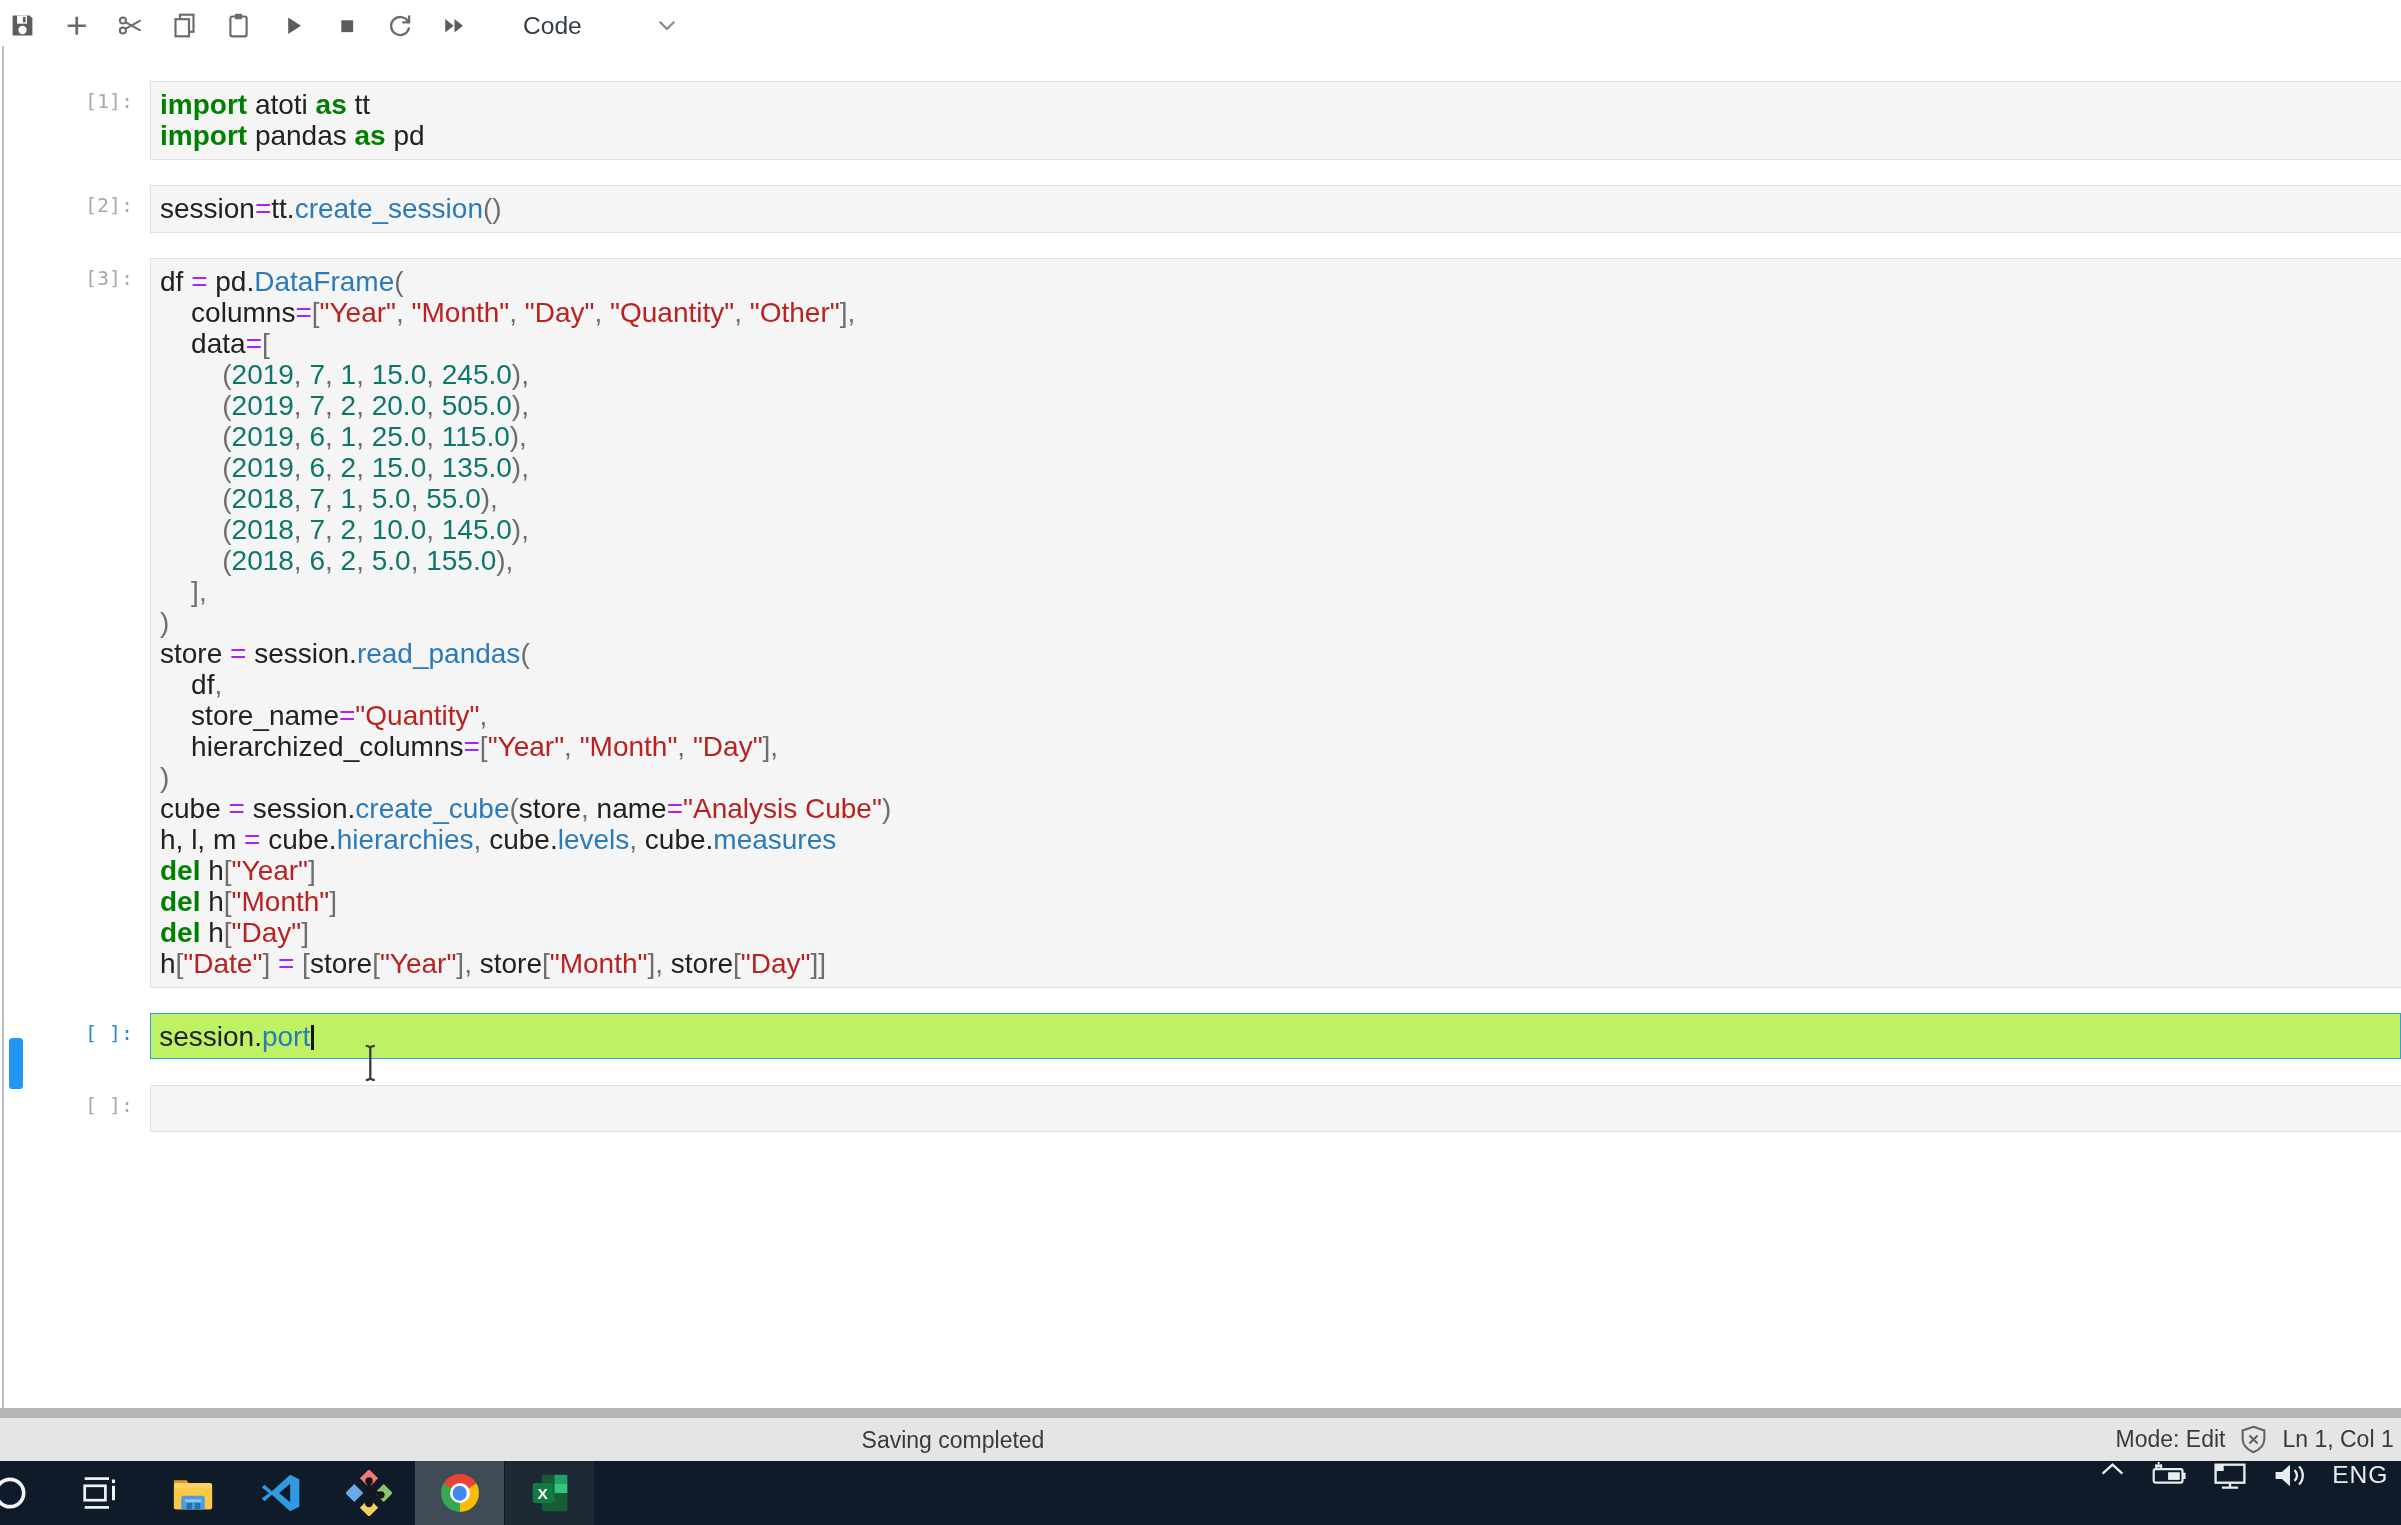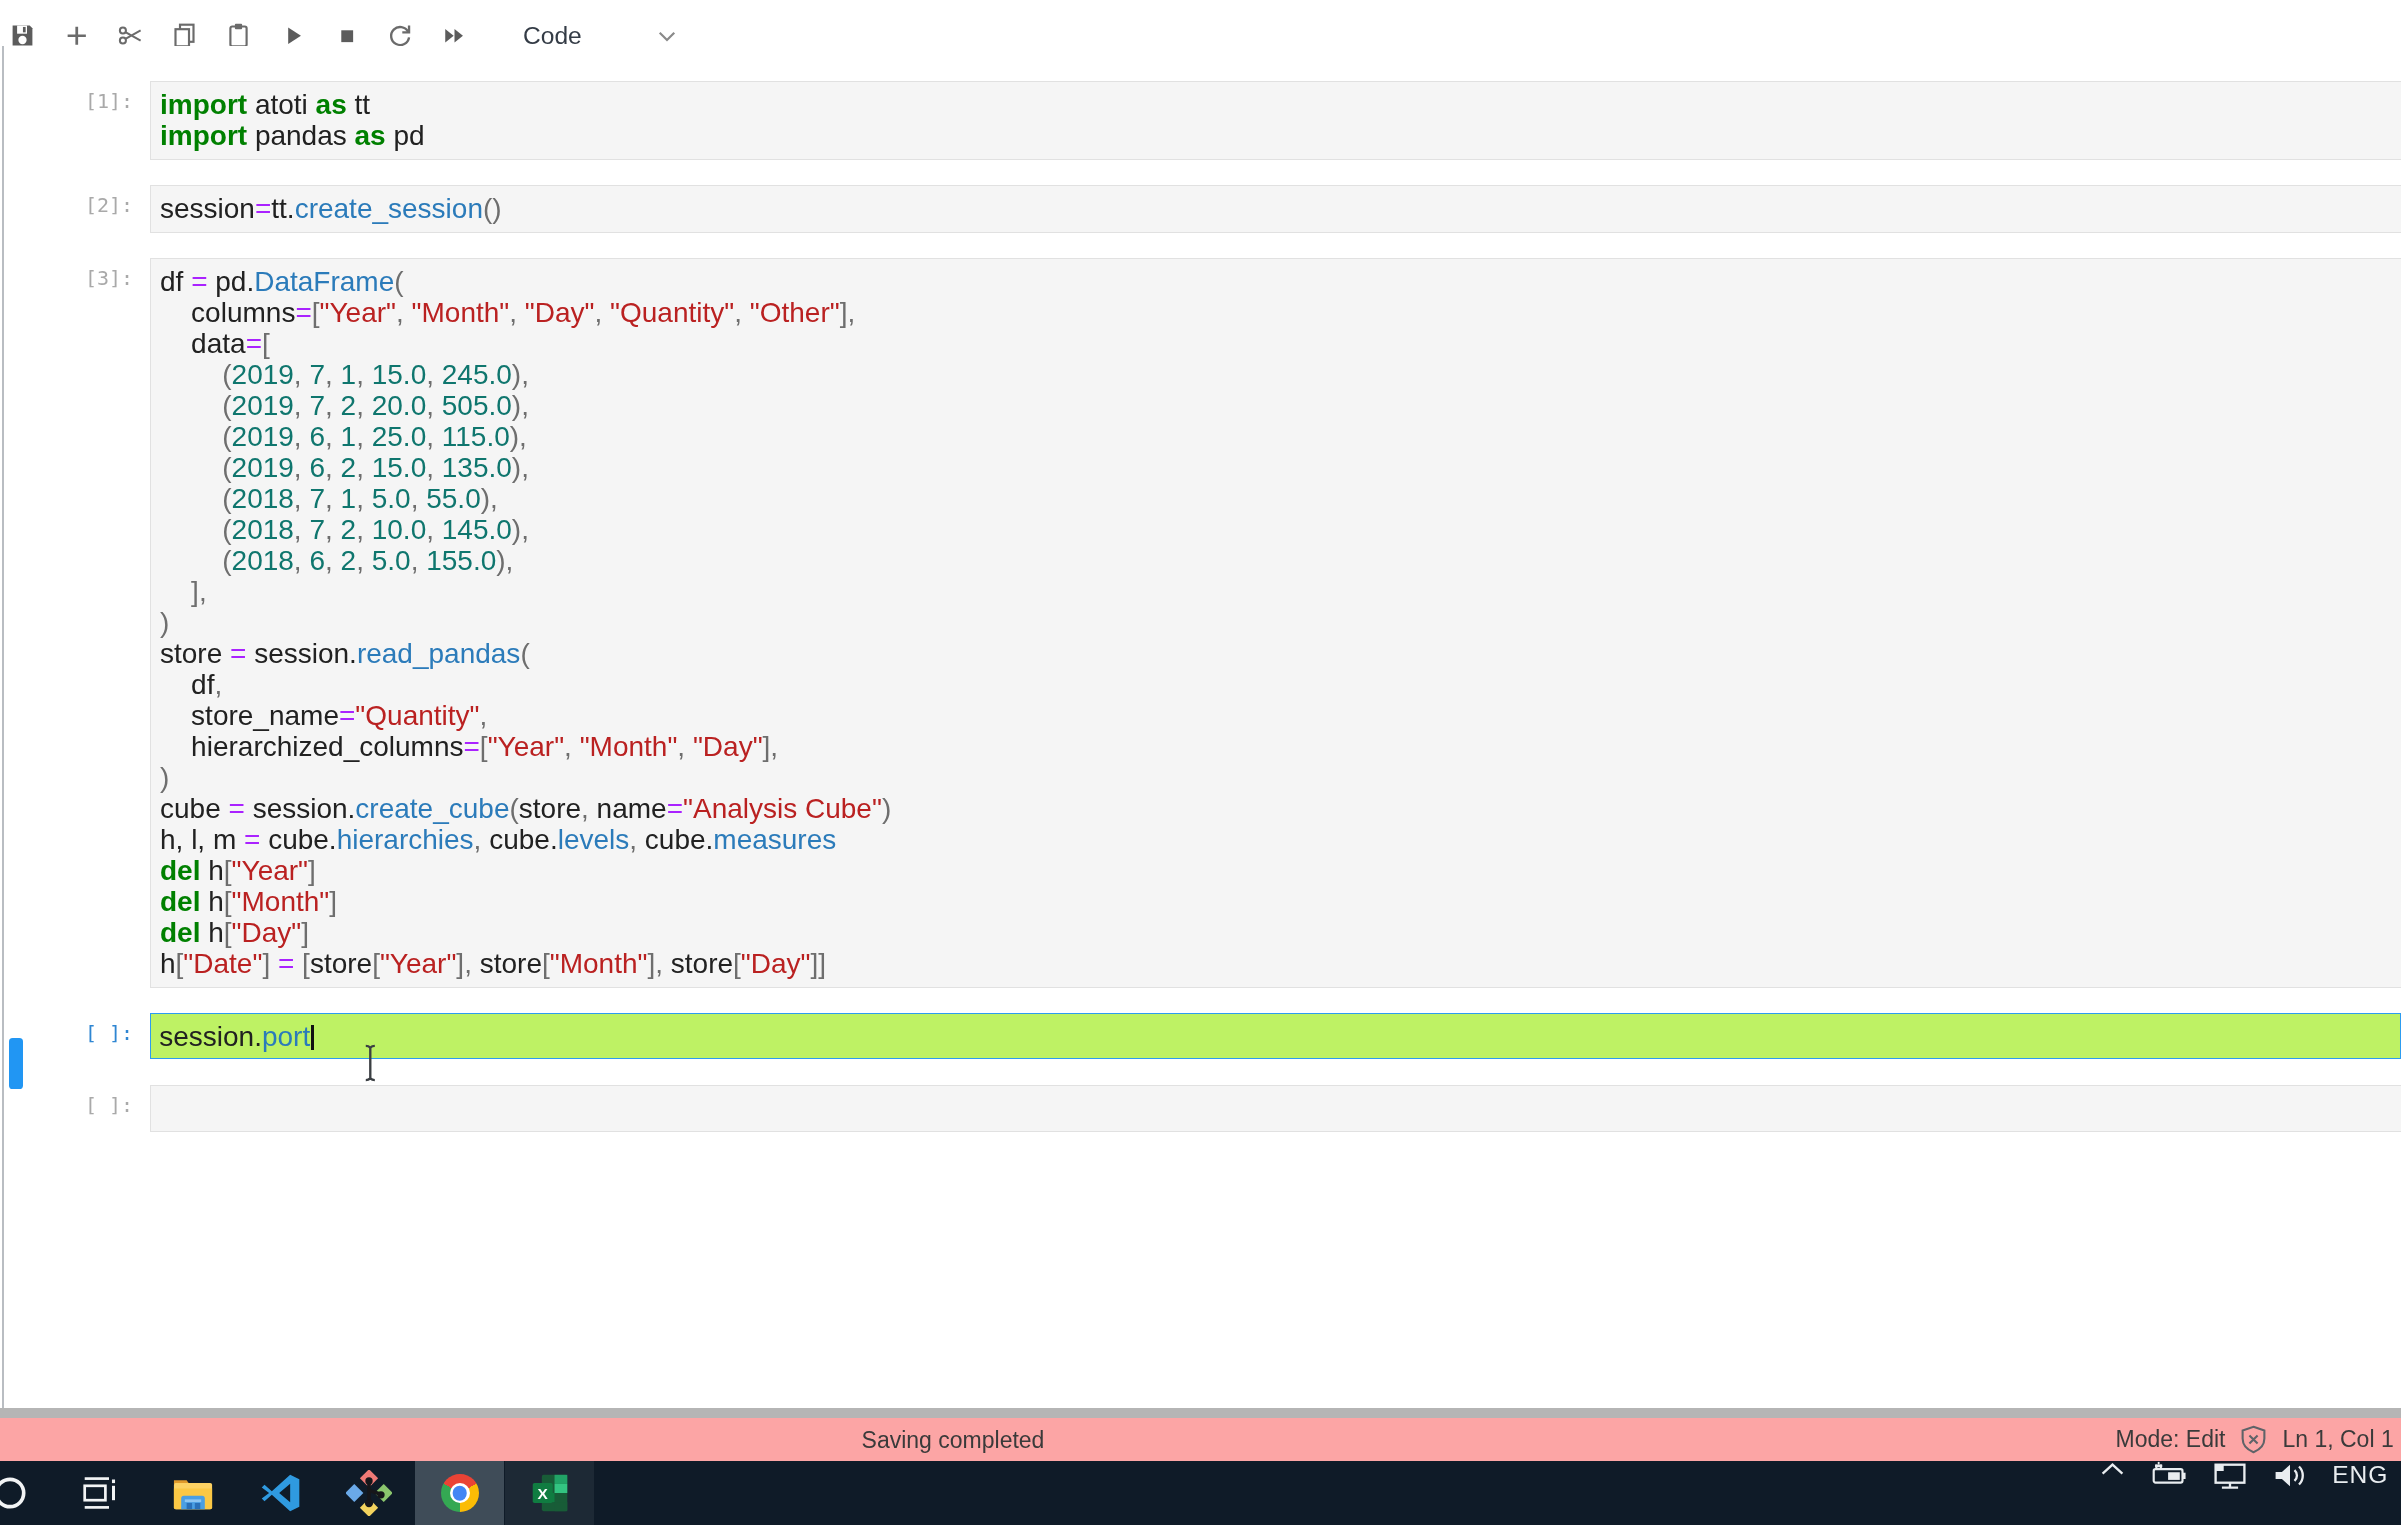--- a/index.html
+++ b/index.html
@@ -2,21 +2,21 @@
 <html style="font-size:14.6px"><head>
 <meta charset="utf-8">
 <style>
   * { box-sizing: border-box; }
   html,body { margin:0; padding:0; }
   body { width:2401px; height:1525px; font-family:"Liberation Sans", sans-serif; background:#fff; }
   .screen { position:relative; width:2401px; height:1525px; overflow:hidden; background:#fff; }
 
   
   .toolbar { position:absolute; top:0; left:0; width:100%; height:52px; background:#fff;
-             border-bottom:1.8px solid #cfcfcf; display:flex; align-items:flex-end; padding-left:9px; }
+             border-bottom:1.8px solid #cfcfcf; display:flex; align-items:center; padding-left:9px; }
   .tbtn { width:27px; height:31px; margin-right:27px; display:flex; align-items:center; justify-content:center;
           background:none; border:none; padding:0; cursor:pointer; }
   .tbtn svg { display:block; }
   .celltype { display:flex; align-items:center; margin-left:22px; background:none; border:none; cursor:pointer; }
   .celltype .lbl { font-size:24.6px; color:#343c46; font-family:"Liberation Sans",sans-serif; }
   .celltype svg { margin-left:75px; }
 
   
   .content { position:absolute; top:46px; left:0; width:2401px; height:1362px; background:#fff; overflow:hidden; }
   .content-edge { position:absolute; left:1.8px; top:0; bottom:0; width:1.8px; background:#b9bdc2; }
@@ -35,21 +35,21 @@
   .t-o { color:#aa22ff; }
   .t-f { color:#2b7bba; }
   .t-p { color:#212121; }
   .t-x { color:#6e6e6e; }
   .caret { display:inline-block; width:2.7px; height:25.5px; background:#111; vertical-align:-4.6px; margin-left:0.9px; }
   .active-bar { position:absolute; left:9px; top:992px; width:13.7px; height:51px; border-radius:3.6px; background:#2196f3; }
   .ibeam { position:absolute; left:363px; top:998px; }
 
   
   .hscroll { position:absolute; left:0; top:1408px; width:100%; height:11px; background:#b5b5b5; }
-  .statusbar { position:absolute; left:0; top:1418px; width:100%; height:43px; background:#fca5a5;
+  .statusbar { position:absolute; left:0; top:1418px; width:100%; height:43px; background:#e5e5e5;
                font-size:23px; color:#3a3a3a; }
   .sb-msg { position:absolute; left:953px; top:50%; transform:translate(-50%,-50%); white-space:nowrap; }
   .sb-right { position:absolute; right:5.5px; top:0; height:100%; display:flex; align-items:center; gap:14px; padding-right:1.8px; }
   .sb-right .shield { display:flex; align-items:center; }
 
   
   .taskbar { position:absolute; left:0; top:1461px; width:100%; height:64px; background:#0f1b28; }
   .tb-item { position:absolute; top:0; height:64px; display:flex; align-items:center; justify-content:center; cursor:pointer; }
   .tb-btn { width:89px; }
   .tb-active { background:#3f4c58; }

